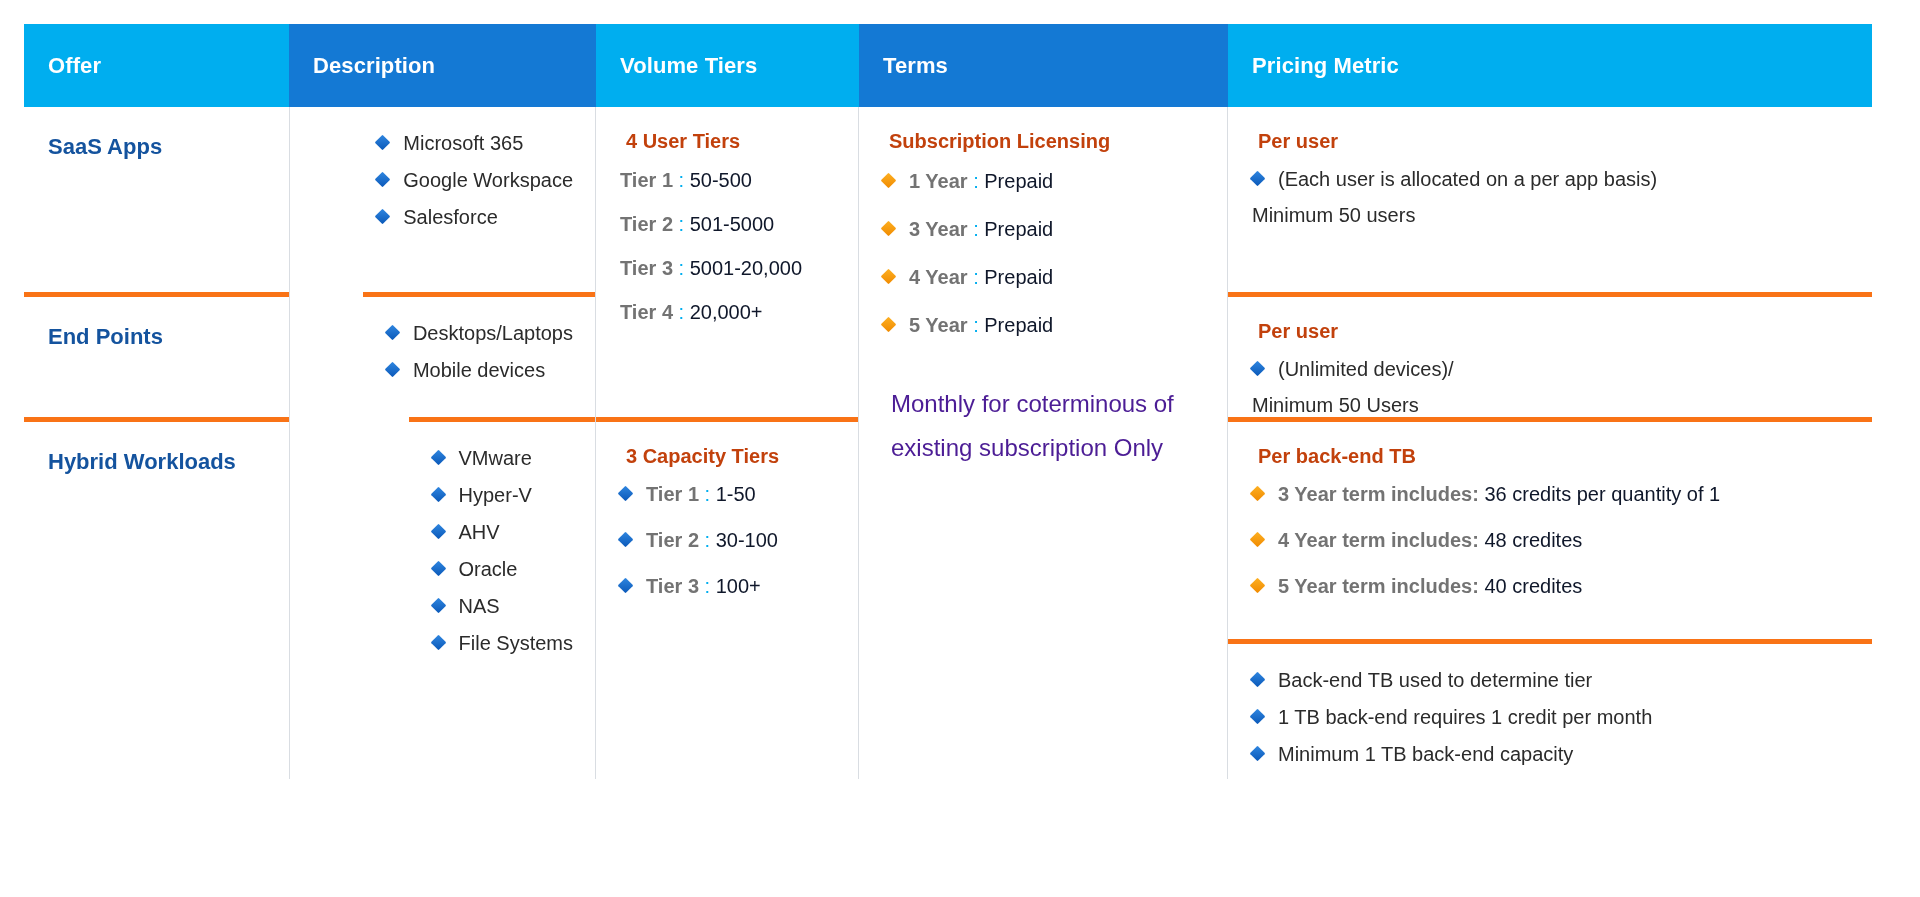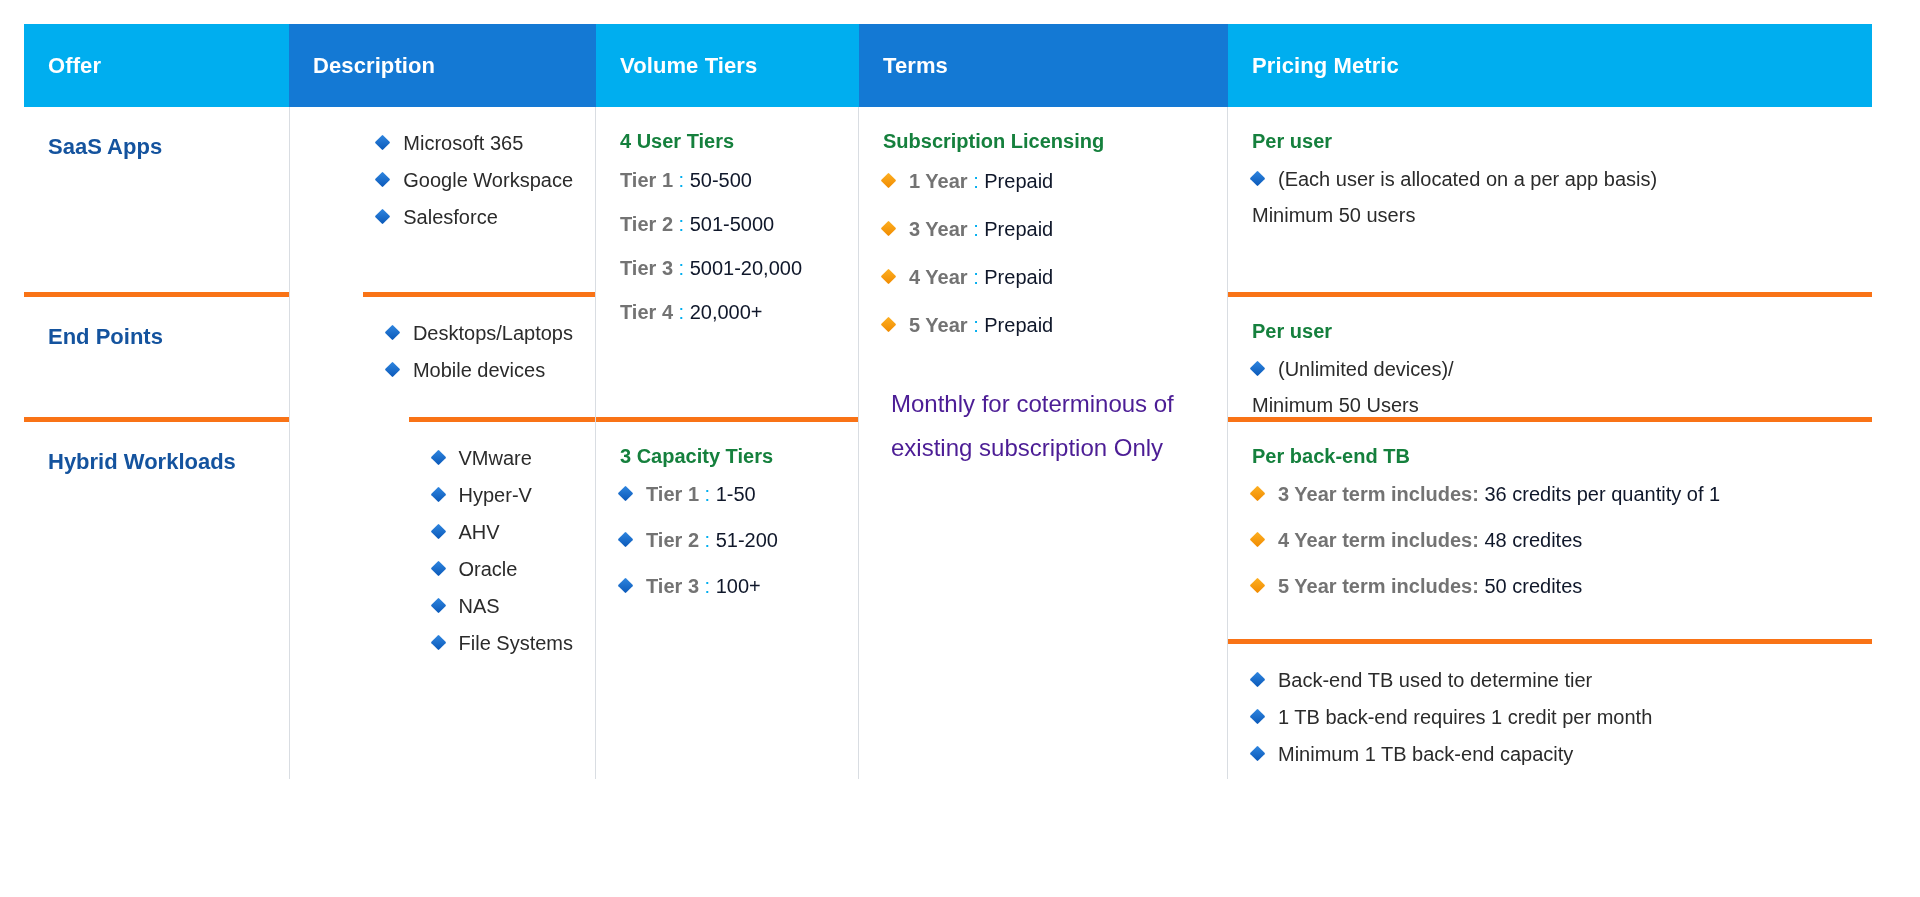--- a/index.html
+++ b/index.html
@@ -85,24 +85,24 @@
   .dia.blue{background:linear-gradient(135deg,#2f86e0,#0a58b8);}
   .dia.orange{background:linear-gradient(135deg,#FDB022,#F08A00);}
 
   
   ul.tight li{margin-bottom:8px;}
   ul.wide  li{margin-bottom:17px;}
   ul.wider li{margin-bottom:19px;}
 
   
   .sub-orange{
-    color:#15803d;
+    color:#c2410c;
     font-size:20px;
     font-weight:bold;
-    margin:0 0 14px 0;
+    margin:0 0 14px 6px;
     line-height:1.2;
   }
   .sub-orange.tightbot{margin-bottom:12px;}
 
   .tierlabel{color:#737373;font-weight:bold;}
   .sep-colon{color:#00AEEF;font-weight:normal;}
   .plain{color:#0f172a;}
 
   
   .rowline{
@@ -203,21 +203,21 @@
         <div class="sub-orange tightbot">3 Capacity Tiers</div>
         <ul class="list wide">
           <li><span class="dia blue"></span>
             <span class="tierlabel">Tier 1</span>
             <span class="sep-colon">:</span>
             <span class="plain">1-50</span>
           </li>
           <li><span class="dia blue"></span>
             <span class="tierlabel">Tier 2</span>
             <span class="sep-colon">:</span>
-            <span class="plain">51-200</span>
+            <span class="plain">30-100</span>
           </li>
           <li><span class="dia blue"></span>
             <span class="tierlabel">Tier 3</span>
             <span class="sep-colon">:</span>
             <span class="plain">100+</span>
           </li>
         </ul>
       </div>
     </div>
 
@@ -276,21 +276,21 @@
           <li><span class="dia orange"></span>
             <span class="tierlabel">3 Year term includes</span><span class="tierlabel">:</span>
             <span class="plain">36 credits per quantity of 1</span>
           </li>
           <li><span class="dia orange"></span>
             <span class="tierlabel">4 Year term includes</span><span class="tierlabel">:</span>
             <span class="plain">48 credites</span>
           </li>
           <li><span class="dia orange"></span>
             <span class="tierlabel">5 Year term includes</span><span class="tierlabel">:</span>
-            <span class="plain">50 credites</span>
+            <span class="plain">40 credites</span>
           </li>
         </ul>
       </div>
 
       <div class="cell sep" style="height:140px;">
         <ul class="list tight">
           <li><span class="dia blue"></span><span>Back-end TB used to determine tier</span></li>
           <li><span class="dia blue"></span><span>1 TB back-end requires 1 credit per month</span></li>
           <li><span class="dia blue"></span><span>Minimum 1 TB back-end capacity</span></li>
         </ul>

